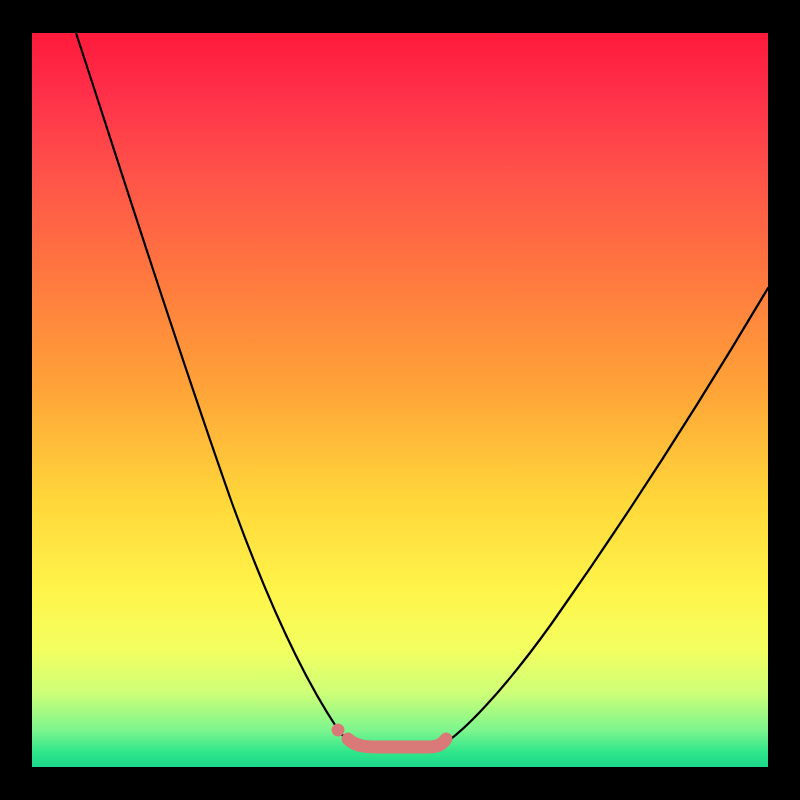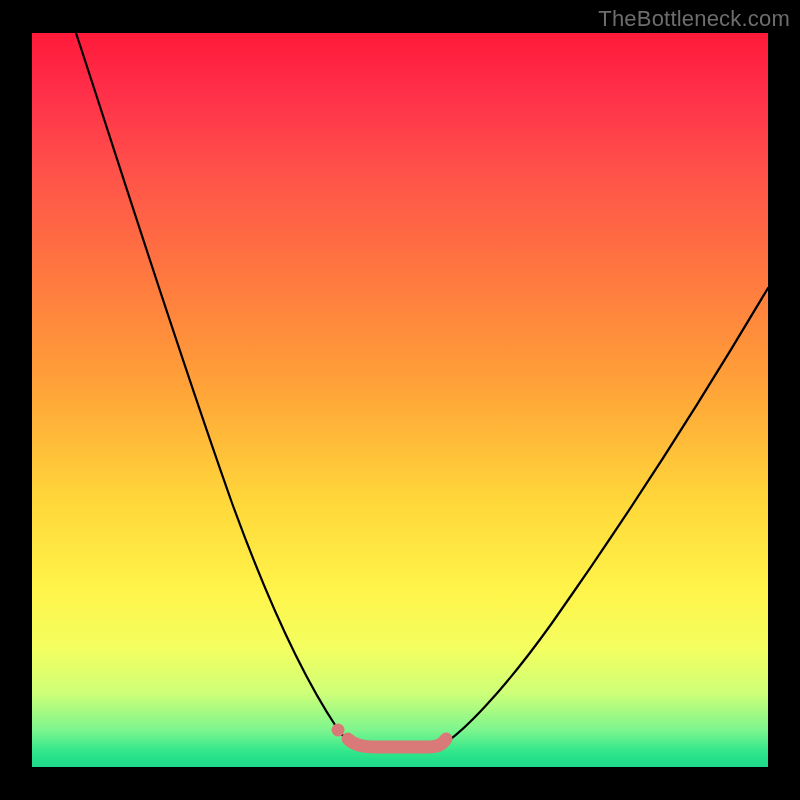--- a/index.html
+++ b/index.html
@@ -56,21 +56,20 @@
     left: 0;
     top: 0;
     width: 736px;
     height: 734px;
   }
 </style>
 </head>
 <body>
 
 <div class="frame">
-  <div class="watermark">TheBottleneck.com</div>
   <div class="plot">
     <svg class="curves" viewBox="0 0 736 734" preserveAspectRatio="none">
 
       <path d="M 44 0
                C 90 140, 140 300, 200 470
                C 240 580, 275 650, 305 695
                C 312 705, 318 710, 322 712" fill="none" stroke="#000000" stroke-width="2.2" stroke-linecap="round"></path>
 
       <path d="M 410 712
                C 430 700, 470 660, 520 590

